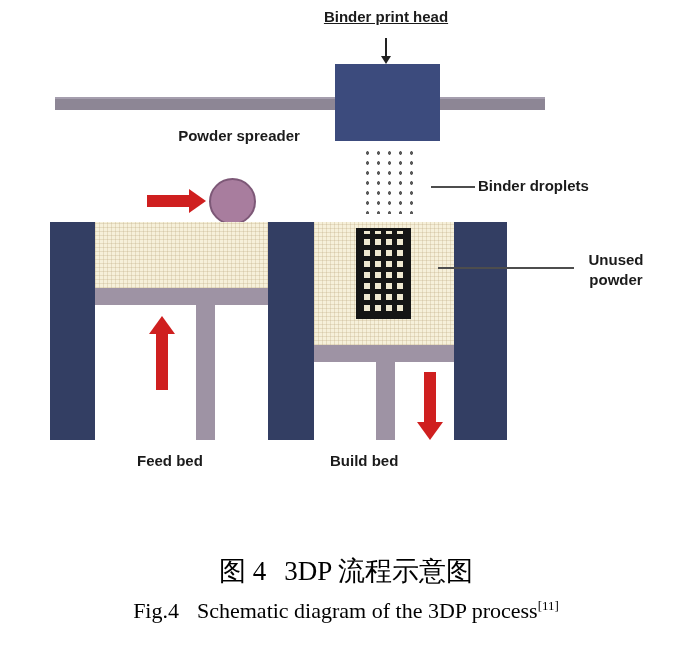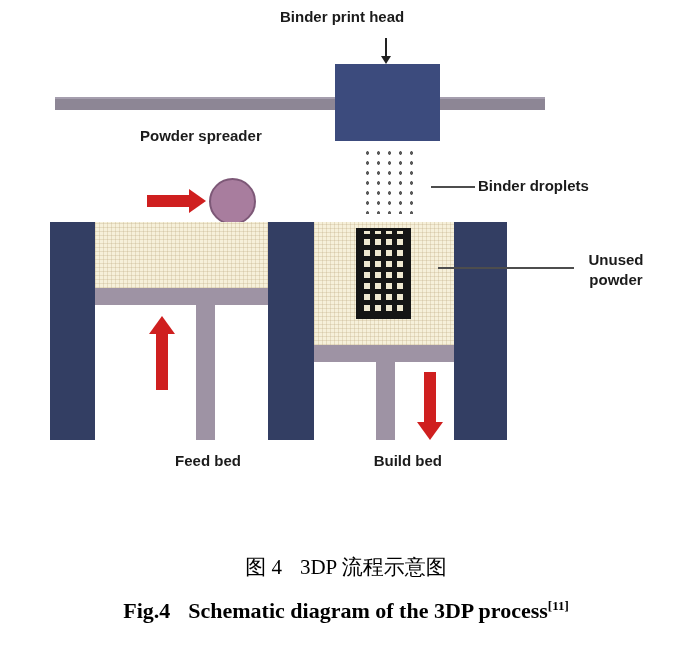--- a/index.html
+++ b/index.html
@@ -2,26 +2,26 @@
 <html style="--navy: #333e63; --printhead-blue: #3c4b7d; --rail-gray: #8d8695; --platform-gray: #9e93a4; --spreader-mauve: #a87d9e; --powder-cream: #f6f0da; --arrow-red: #cf1f1f;"><head>
 <meta charset="utf-8">
 <style>
   html,body{margin:0;padding:0;background:#ffffff;}
   .page{position:relative;width:692px;height:649px;background:#ffffff;overflow:hidden;
         font-family:"Liberation Sans",sans-serif;}
   .abs{position:absolute;}
 
   
   .lbl{position:absolute;font:600 15px/1.2 "Liberation Sans",sans-serif;color:#1b1b1b;}
-  .lbl-printhead{left:280px;top:8px;width:212px;}
-  .lbl-spreader{left:140px;top:127px;width:142px;}
+  .lbl-printhead{left:280px;top:8px;width:212px;text-align:center;text-decoration:underline;}
+  .lbl-spreader{left:168px;top:127px;width:142px;text-align:center;}
   .lbl-droplets{left:478px;top:177px;}
   .lbl-unused{left:580px;top:250px;width:72px;line-height:1.3;text-align:center;}
-  .lbl-feed{left:144px;top:452px;width:128px;text-align:center;}
-  .lbl-build{left:330px;top:452px;width:112px;text-align:right;}
+  .lbl-feed{left:137px;top:452px;width:128px;}
+  .lbl-build{left:330px;top:452px;width:112px;text-align:left;}
 
   
   .pointer-down{position:absolute;left:385px;top:38px;width:2px;height:18px;background:#222;}
   .pointer-down::after{content:"";position:absolute;left:-4px;top:18px;width:0;height:0;
       border:5px solid transparent;border-top:8px solid #222;}
 
   
   .rail{position:absolute;left:55px;top:97px;width:490px;height:13px;
         background:var(--rail-gray);border-top:2px solid #a59eae;box-sizing:border-box;}
   .printhead{position:absolute;left:335px;top:64px;width:105px;height:77px;
@@ -80,22 +80,22 @@
         border-top:18px solid var(--arrow-red);}
 
   
   .leader{position:absolute;height:2px;background:#4d4d4d;}
   .leader-droplets{left:431px;top:186px;width:44px;}
   .leader-unused{left:438px;top:267px;width:136px;}
 
   
   .cap{position:absolute;left:0;right:0;text-align:center;color:#000;
        font-family:"Liberation Serif",serif;}
-  .cap-zh{top:553px;font-size:21px;}
-  .cap-en{top:598px;font-size:22px;font-weight:bold;}
+  .cap-zh{top:553px;font-size:27px;}
+  .cap-en{top:598px;font-size:22px;}
   .cap .gap{display:inline-block;width:18px;}
   .cap sup{font-size:13px;vertical-align:super;line-height:0;}
 </style>
 </head>
 <body>
 
 <div class="page">
 
   <div class="abs" style="left:0;top:0;width:692px;height:540px;">
 

